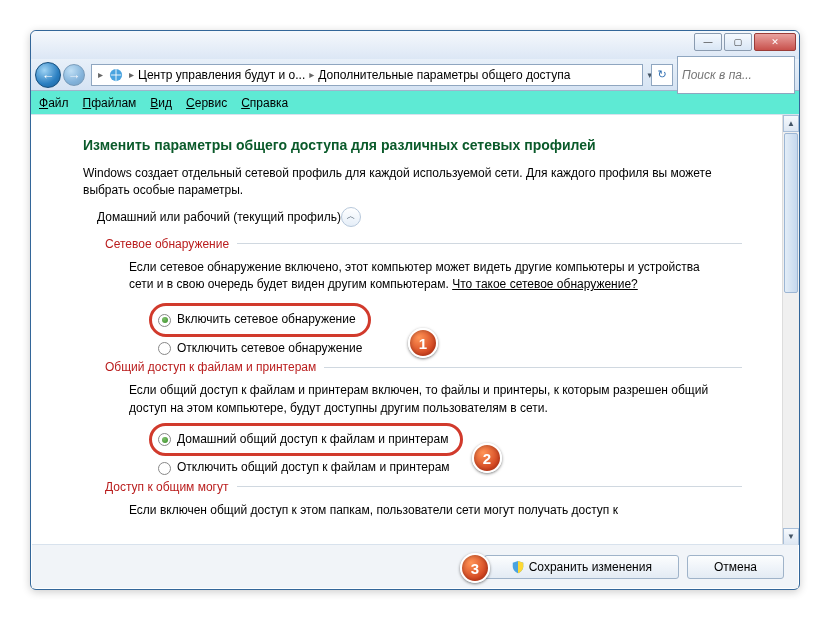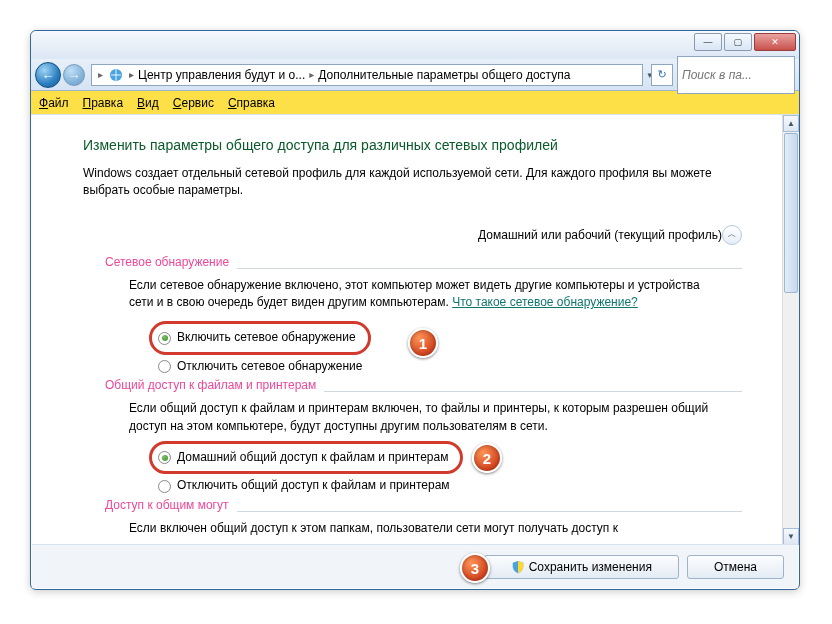--- a/index.html
+++ b/index.html
@@ -10,36 +10,36 @@
 .tb-close{background:linear-gradient(to bottom,#e9a3a0,#c8514c);border-color:#9a3c38;color:#fff;width:42px}
 .addrbar{height:32px;background:linear-gradient(to bottom,#e8f0f9,#d5e3f3);display:flex;align-items:center;padding:0 4px;border-bottom:1px solid #a0b5cc}
 .nav-btn{width:26px;height:26px;border-radius:50%;background:radial-gradient(circle at 35% 30%,#9fd4f5,#2b7fc1 60%,#195d95);border:1px solid #134e7e;margin-right:2px;display:flex;align-items:center;justify-content:center;color:#fff;font-size:13px}
 .nav-fwd{opacity:0.5;width:22px;height:22px}
 .crumb-strip{flex:1;height:22px;background:#fff;border:1px solid #8fa6c0;margin:0 4px;display:flex;align-items:center;font-size:12px;padding:0 2px;overflow:hidden}
 .crumb-strip .sep{margin:0 4px;color:#666;font-size:10px}
 .crumb-strip .icon-sm{width:14px;height:14px;margin:0 2px}
 .crumb-txt{white-space:nowrap}
 .refresh{width:22px;height:22px;border:1px solid #8fa6c0;background:#fff;margin-left:-1px;display:flex;align-items:center;justify-content:center;color:#2b6bb0;font-size:11px}
 .searchbox{width:118px;height:22px;border:1px solid #8fa6c0;background:#fff;margin-left:4px;font-size:12px;padding:18px 4px;color:#888;font-style:italic}
-.menubar{height:24px;display:flex;align-items:center;padding:0 8px;font-size:12px;background:#fde047;border-bottom:1px solid #d8e2ed}
+.menubar{height:24px;display:flex;align-items:center;padding:0 8px;font-size:12px;background:#5eead4;border-bottom:1px solid #d8e2ed}
 .menu-item{margin-right:14px}
 .menu-u{text-decoration:underline}
 .content-wrap{position:relative;height:calc(100% - 28px - 32px - 24px - 44px);overflow:hidden}
 .scrollbar{position:absolute;right:0;top:0;bottom:0;width:17px;background:#f0f0f0;border-left:1px solid #ddd}
 .sb-arrow{height:17px;background:linear-gradient(to bottom,#f6f9fd,#dde7f3);border:1px solid #a8bed8;display:flex;align-items:center;justify-content:center;font-size:8px;color:#456}
 .sb-thumb{position:absolute;top:18px;left:1px;right:1px;height:160px;background:linear-gradient(to right,#e3edf7,#c5d8ee);border:1px solid #9cb6d4;border-radius:2px}
 .content{padding:22px 40px 10px 52px;color:#000;font-size:12px;margin-right:17px}
-h2{color:#0a5a2a;font-size:14px;font-weight:normal;margin-bottom:12px}
-.desc{margin-bottom:26px;line-height:1.4}
-.profile-hdr{display:flex;align-items:center;justify-content:flex-end;margin-left:14px;margin-bottom:10px}
+h2{color:#0a5a2a;font-size:14px;font-weight:bold;margin-bottom:12px}
+.desc{margin-bottom:8px;line-height:1.4}
+.profile-hdr{display:flex;align-items:center;justify-content:flex-start;margin-left:14px;margin-bottom:10px}
 .chev-btn{width:20px;height:20px;border:1px solid #b7c8db;border-radius:50%;background:linear-gradient(to bottom,#fff,#e5eef8);display:flex;align-items:center;justify-content:center;font-size:9px;color:#456}
-.section-title{margin-left:22px;margin-top:0;margin-bottom:8px;color:#ec4899;display:flex;align-items:flex-end}
+.section-title{margin-left:22px;margin-top:0;margin-bottom:8px;color:#b91c1c;display:flex;align-items:center}
 .section-title span.line{flex:1;height:1px;background:#d0d8e0;margin-left:8px}
 .section-body{margin-left:46px;margin-right:20px;line-height:1.45}
-a.help{color:#0f766e}
+a.help{color:#000000}
 .radio-row{display:flex;align-items:center;margin:3px 0}
 .radio{width:13px;height:13px;border:1px solid #888;border-radius:50%;margin-right:6px;background:#fff;display:flex;align-items:center;justify-content:center}
 .radio.checked::after{content:"";width:6px;height:6px;border-radius:50%;background:radial-gradient(circle at 35% 30%,#7cbf6a,#3b8f28)}
 .hi{border:3px solid #d13a2c;border-radius:18px;padding:2px 12px 2px 6px;display:inline-flex;align-items:flex-start;background:rgba(255,255,255,0.5)}
 .callout{position:absolute;width:30px;height:30px;border-radius:50%;background:radial-gradient(circle at 35% 30%,#ff9456,#d1431f 70%);border:2px solid #fff;box-shadow:0 1px 3px rgba(0,0,0,0.5),inset 0 0 4px rgba(0,0,0,0.3);color:#fff;font-weight:bold;display:flex;align-items:center;justify-content:center;font-size:15px}
 .footer{position:absolute;left:1px;right:1px;bottom:1px;height:44px;background:#f1f4f8;border-top:1px solid #d8e2ed;display:flex;align-items:center;justify-content:flex-end;padding:0 14px}
 .footer button{height:24px;padding:0 26px;font-size:12px;border:1px solid #9fb3c9;background:linear-gradient(to bottom,#fcfdfe,#e3ebf4);border-radius:3px;margin-left:8px;display:flex;align-items:center}
 .shield{width:14px;height:14px;margin-right:4px}
 </style>
 </head>
@@ -66,21 +66,21 @@
      <span class="sep">▸</span>
      <span class="crumb-txt">Дополнительные параметры общего доступа</span>
    </div>
    <span class="sep" style="color:#456;font-size:9px">▾</span>
    <div class="refresh">↻</div>
    <input class="searchbox" placeholder="Поиск в па..." style="">
  </div>
 
  <div class="menubar">
    <span class="menu-item"><span class="menu-u">Ф</span><span>айл</span></span>
-   <span class="menu-item"><span class="menu-u">П</span><span>равка</span></span>
+   <span class="menu-item"><span class="menu-u">П</span><span>файлам</span></span>
    <span class="menu-item"><span class="menu-u">В</span><span>ид</span></span>
    <span class="menu-item"><span class="menu-u">С</span><span>ервис</span></span>
    <span class="menu-item"><span class="menu-u">С</span><span>правка</span></span>
  </div>
 
  <div class="content-wrap">
    <div class="scrollbar">
      <div class="sb-arrow">▲</div>
      <div class="sb-thumb"></div>
      <div class="sb-arrow" style="position:absolute;bottom:0;left:0;right:0">▼</div>

